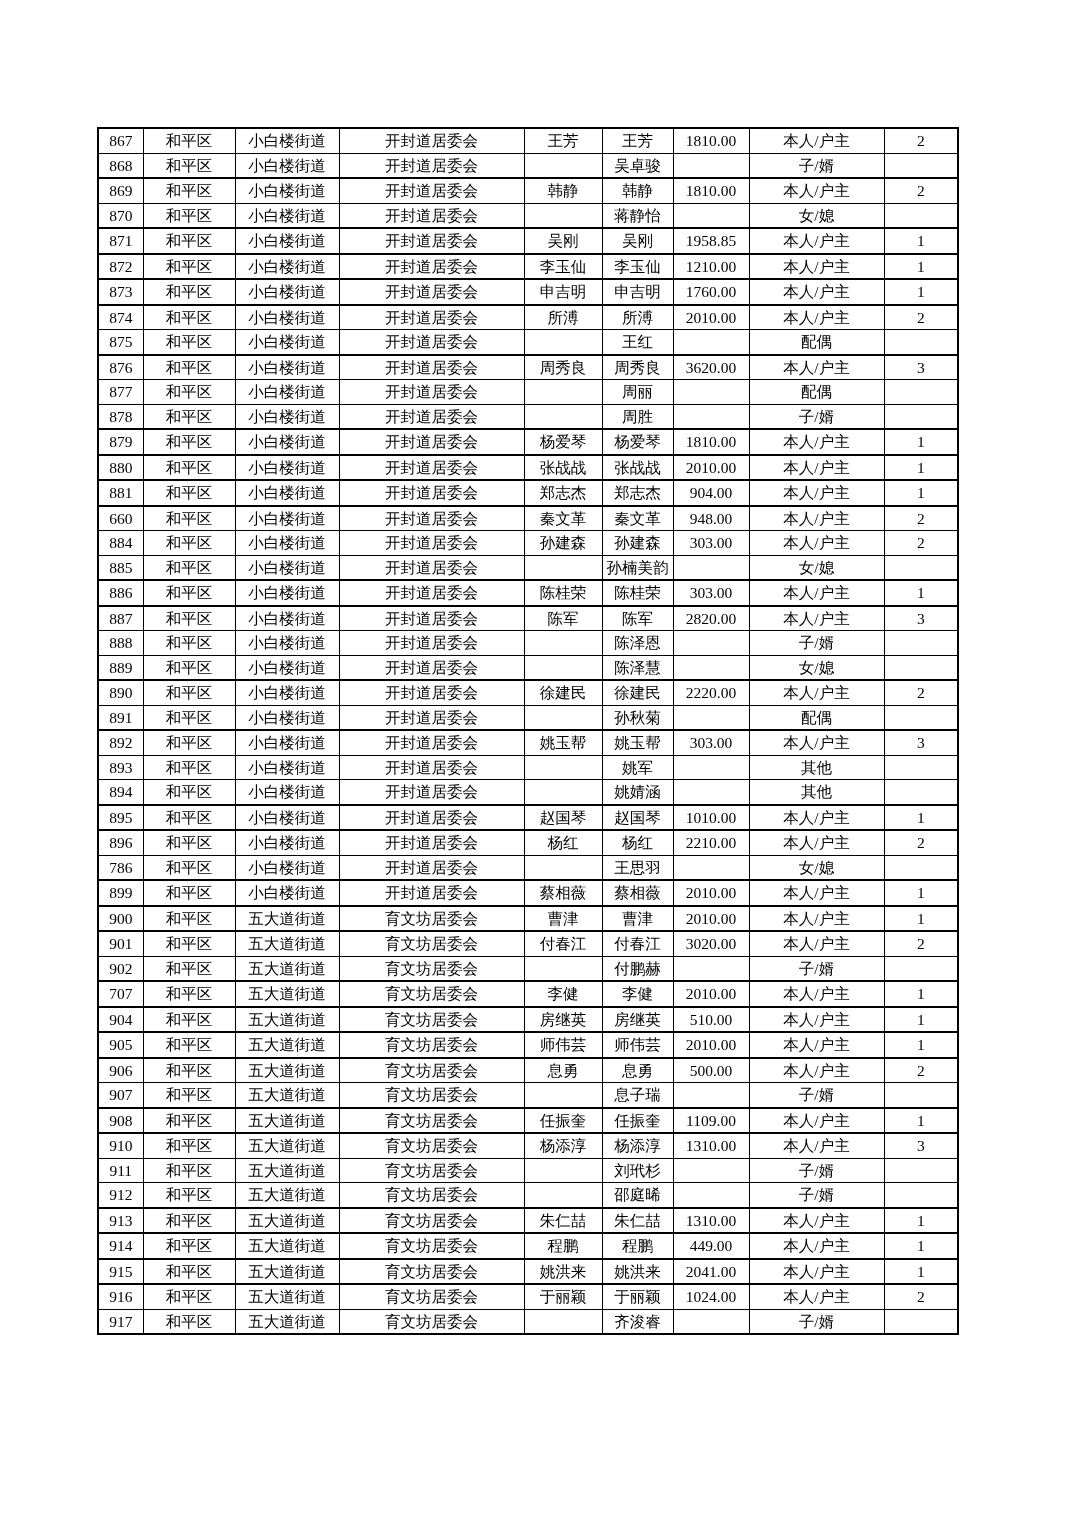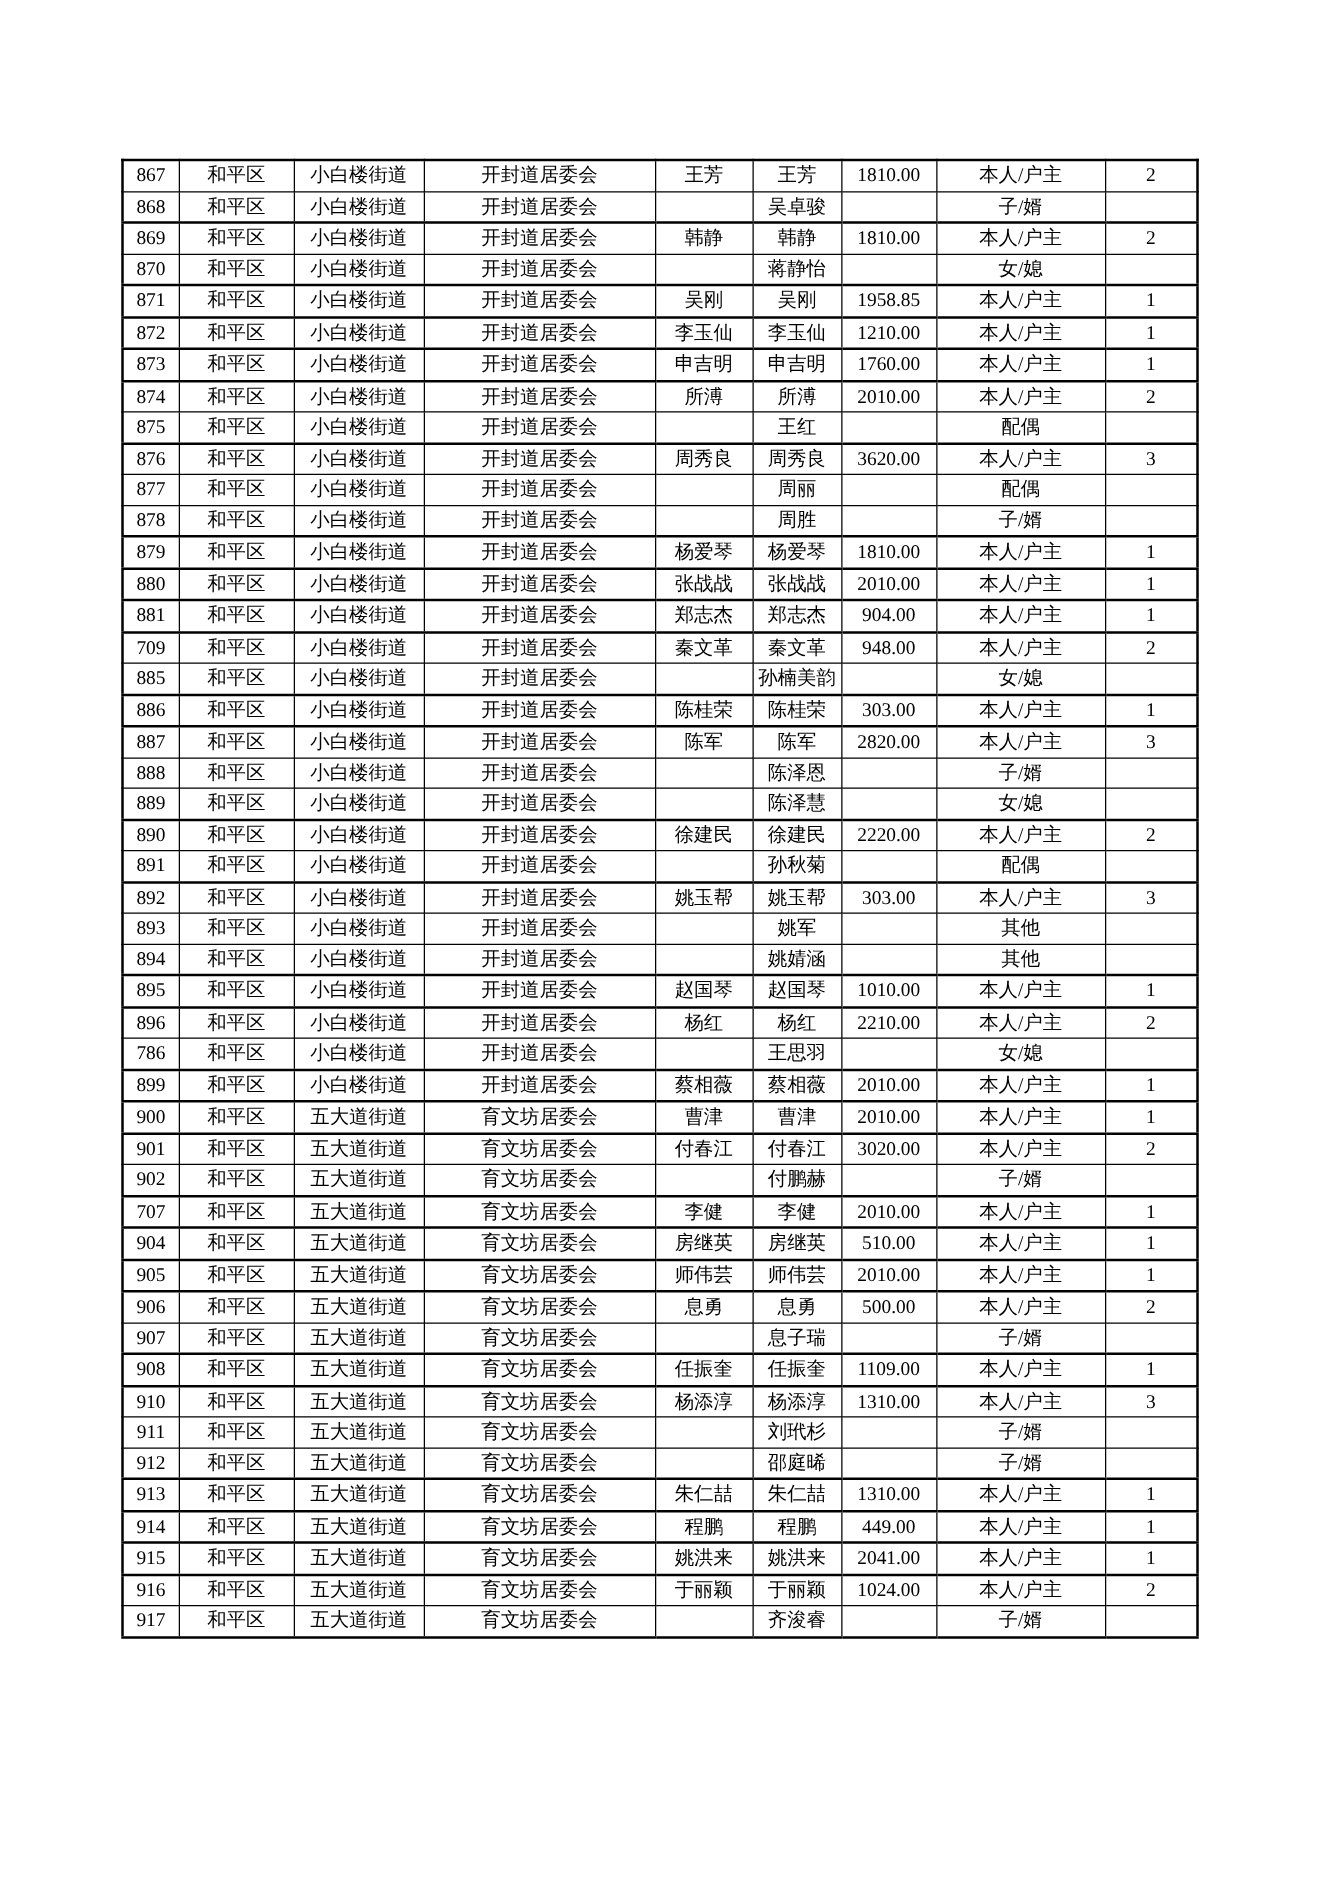--- a/index.html
+++ b/index.html
@@ -223,27 +223,38 @@
     <td>和平区</td>
     <td>小白楼街道</td>
     <td>开封道居委会</td>
     <td>郑志杰</td>
     <td>郑志杰</td>
     <td>904.00</td>
     <td>本人/户主</td>
     <td>1</td>
   </tr>
         <tr>
-    <td>709</td>
+    <td>660</td>
     <td>和平区</td>
     <td>小白楼街道</td>
     <td>开封道居委会</td>
     <td>秦文革</td>
     <td>秦文革</td>
     <td>948.00</td>
+    <td>本人/户主</td>
+    <td>2</td>
+  </tr>
+        <tr>
+    <td>884</td>
+    <td>和平区</td>
+    <td>小白楼街道</td>
+    <td>开封道居委会</td>
+    <td>孙建森</td>
+    <td>孙建森</td>
+    <td>303.00</td>
     <td>本人/户主</td>
     <td>2</td>
   </tr>
         <tr class="group-end">
     <td>885</td>
     <td>和平区</td>
     <td>小白楼街道</td>
     <td>开封道居委会</td>
     <td></td>
     <td>孙楠美韵</td>

